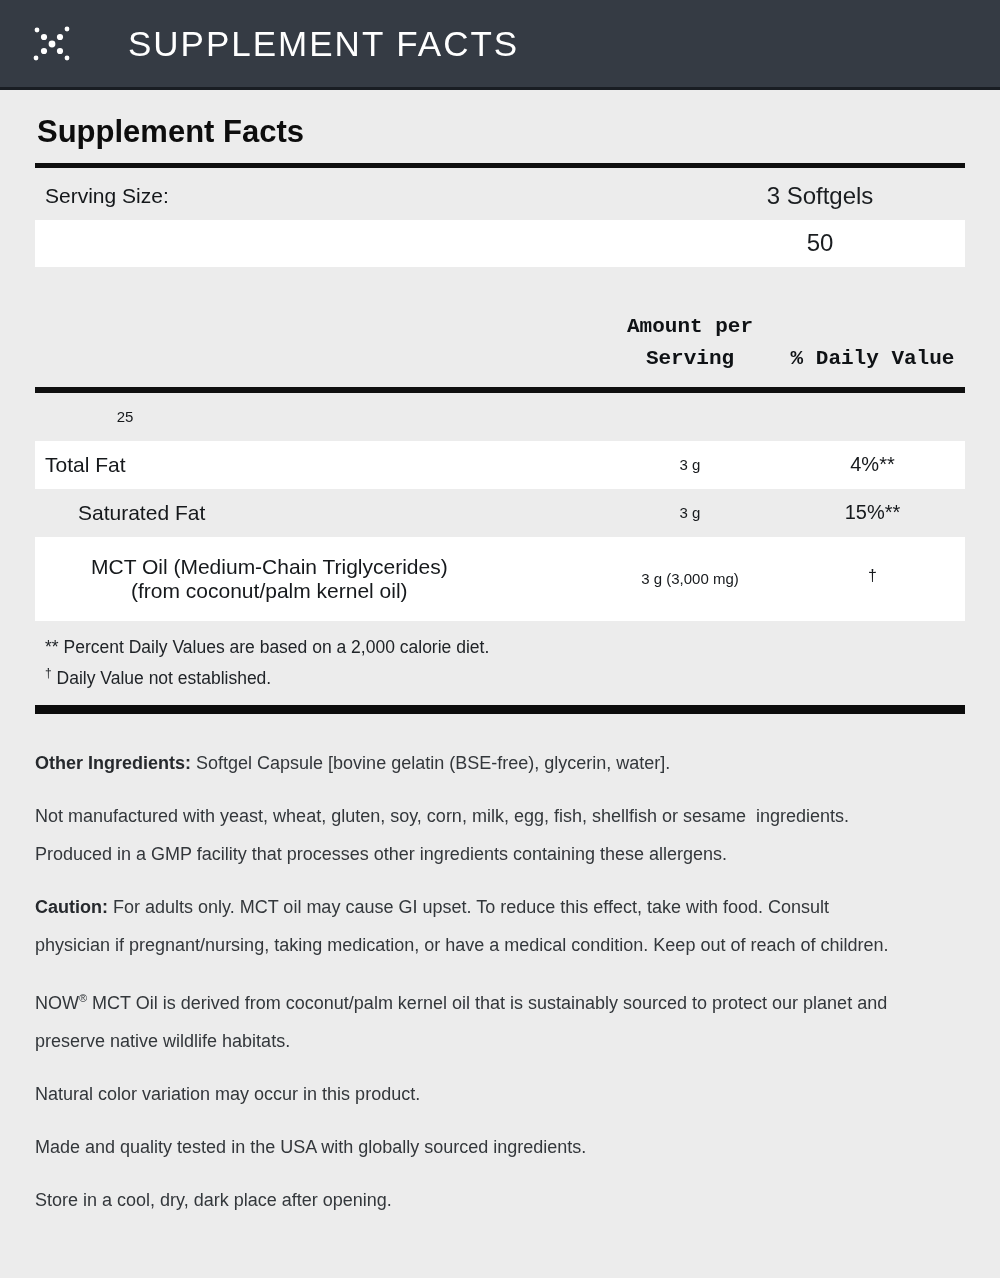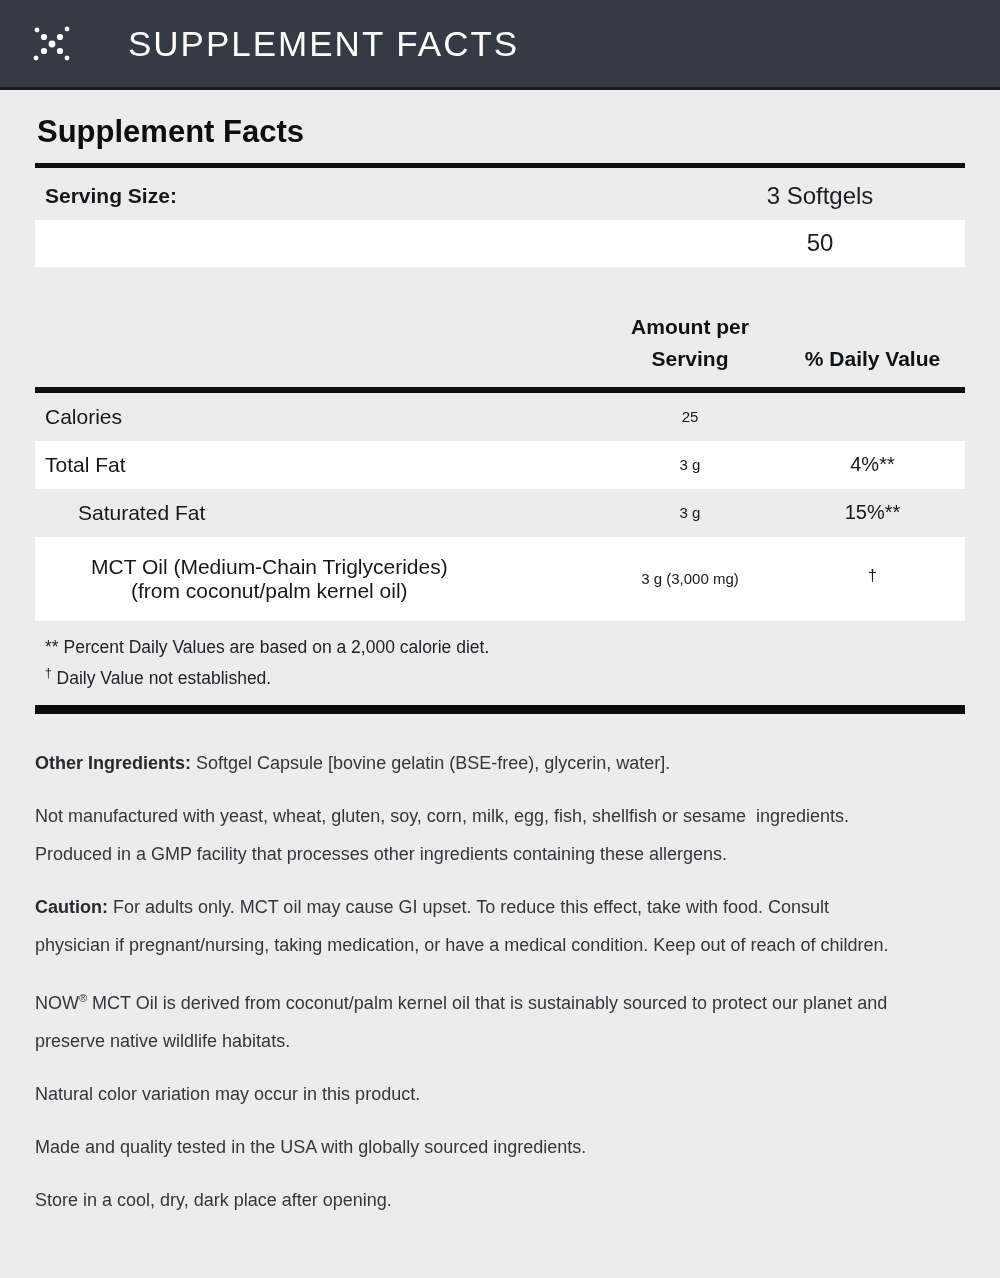--- a/index.html
+++ b/index.html
@@ -41,32 +41,33 @@
   }
   .rule-heavy { height: 5px; background: #0f0f0f; }
 
   .sf-row {
     height: 47px;
     display: flex;
     align-items: center;
     margin-top: 0;
   }
   .sf-row.first { margin-top: 5px; }
-  .sf-row .sf-label { font-weight: 700; font-size: 21px; color: #14171a; padding-left: 10px; }
+  .sf-row .sf-label { font-weight: 400; font-size: 21px; color: #14171a; padding-left: 10px; }
   .sf-row .sf-value { width: 290px; margin-left: auto; text-align: center; font-size: 24px; color: #1a1d20; }
   .row-white { background: #ffffff; }
   .row-gray { background: transparent; }
 
   .cols-header {
     display: flex;
     align-items: flex-end;
     padding: 44px 0 12px 0;
     font-weight: 700;
     font-size: 21px;
     color: #0f1215;
+    font-family: Liberation Mono, monospace;
   }
   .cols-header .spacer { flex: 1; }
   .col-amount { width: 180px; text-align: center; line-height: 32px; }
   .col-dv { width: 185px; text-align: center; line-height: 32px; }
 
   .rule-double { height: 6px; background: #101010; }
 
   .fact-row {
     display: flex;
     align-items: center;
@@ -140,21 +141,20 @@
     <span class="spacer"></span>
     <span class="col-amount">
       <span>Amount per</span><br>
       <span>Serving</span>
     </span>
     <span class="col-dv">% Daily Value</span>
   </div>
   <div class="rule-double"></div>
 
   <div class="fact-row row-gray">
-    <span class="name">Calories</span>
     <span class="amount">25</span>
     <span class="dv"></span>
   </div>
 
   <div class="fact-row row-white">
     <span class="name">Total Fat</span>
     <span class="amount">3 g</span>
     <span class="dv">4%**</span>
   </div>
 

